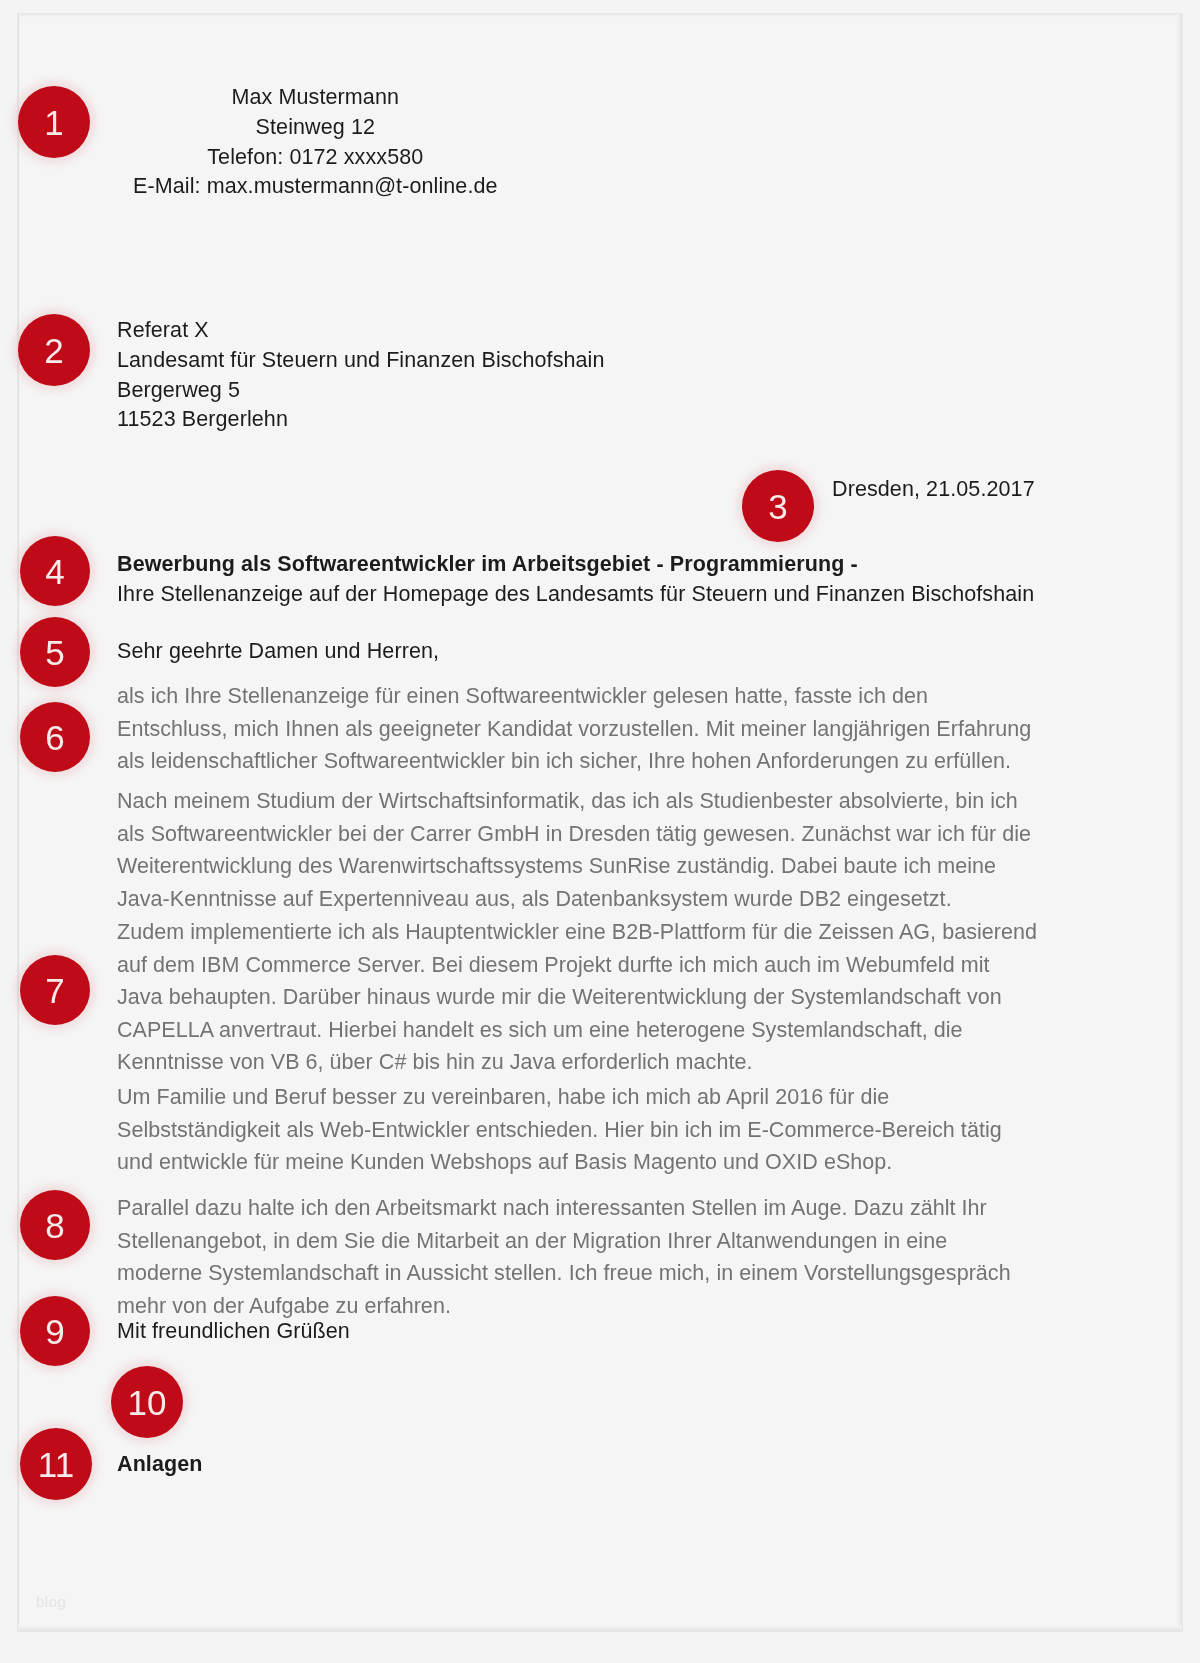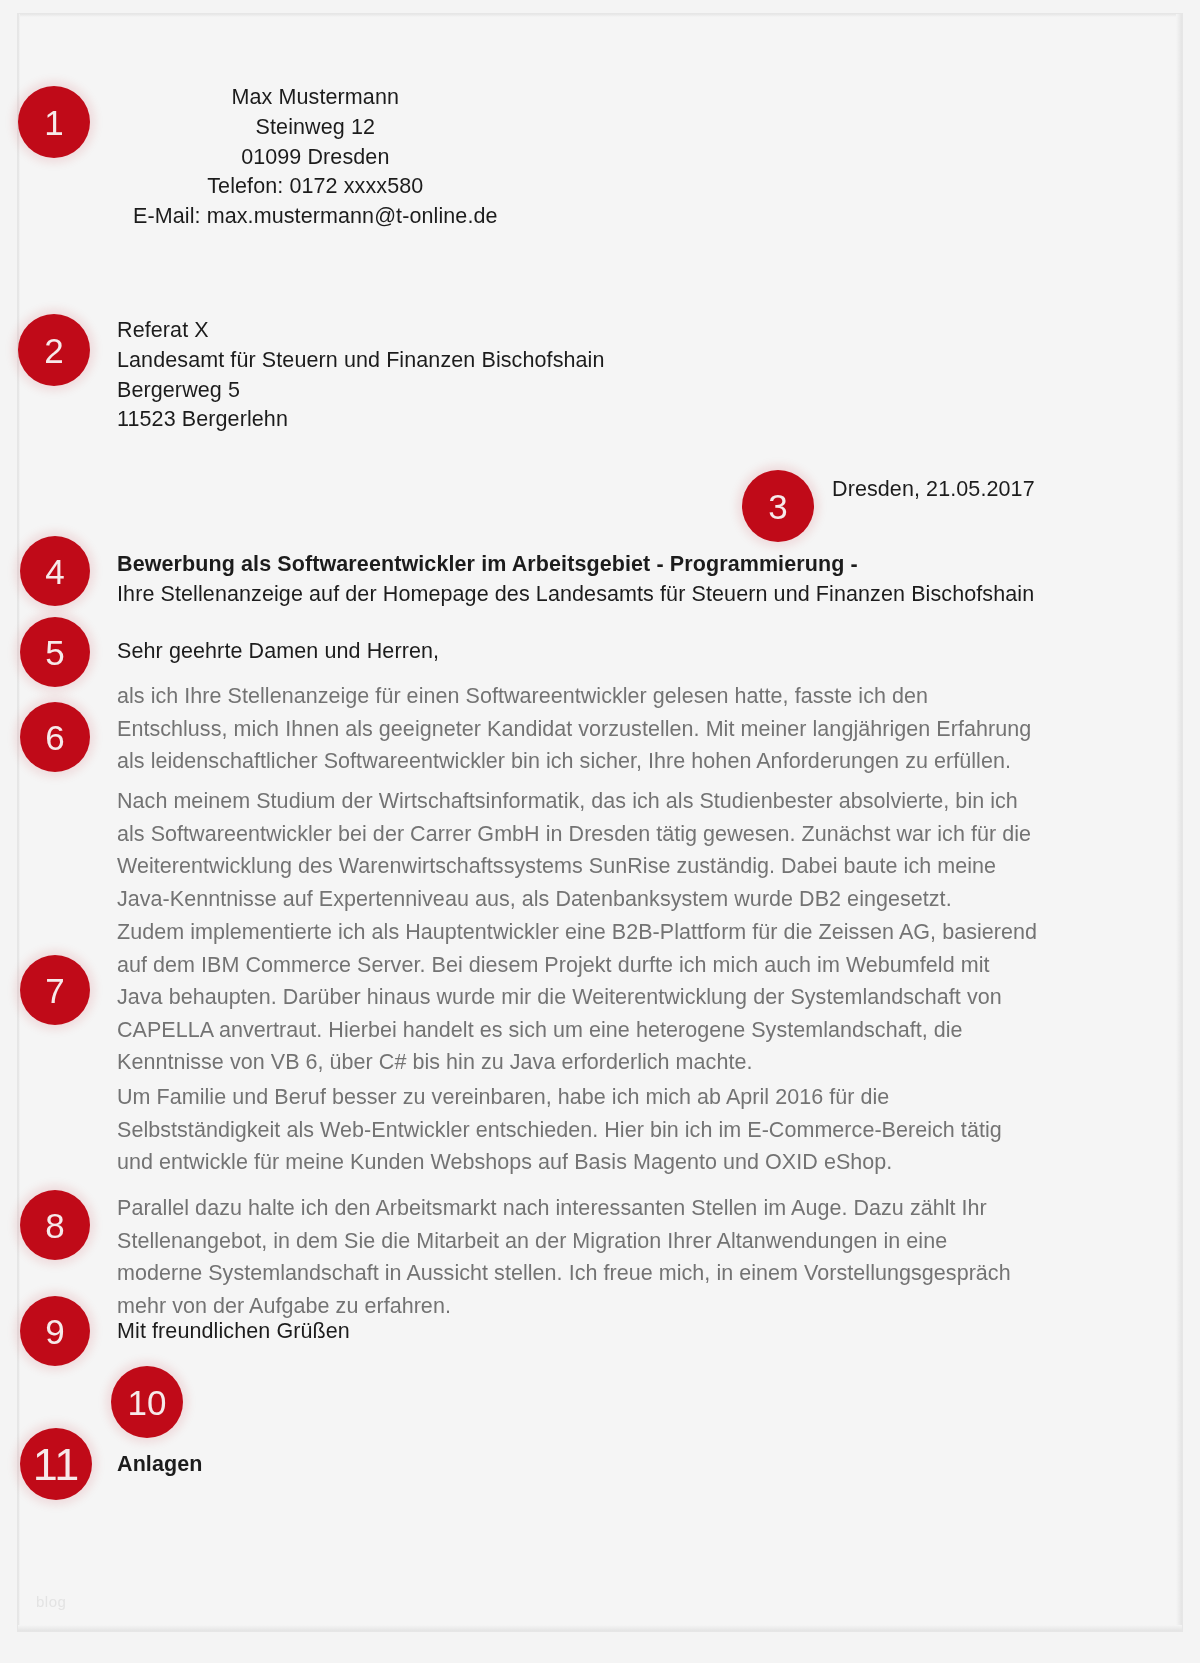--- a/index.html
+++ b/index.html
@@ -110,21 +110,20 @@
   <div class="sheet"></div>
   <div class="edge-top"></div>
   <div class="edge-left"></div>
   <div class="edge-right"></div>
   <div class="edge-bottom"></div>
 
   <div class="marker" style="left:18px; top:86px; width:72px; height:72px; font-size:35px;">1</div>
   <div class="txt" style="left:133px; top:83px;text-align:center;">
     <span class="line">Max Mustermann</span>
     <span class="line">Steinweg 12</span>
-    <span class="line">01099 Dresden</span>
     <span class="line">Telefon: 0172 xxxx580</span>
     <span class="line">E-Mail: max.mustermann@t-online.de</span>
   </div>
 
   <div class="marker" style="left:18px; top:314px; width:72px; height:72px; font-size:35px;">2</div>
   <div class="txt" style="left:117px; top:316px;">
     <span class="line">Referat X</span>
     <span class="line">Landesamt für Steuern und Finanzen Bischofshain</span>
     <span class="line">Bergerweg 5</span>
     <span class="line">11523 Bergerlehn</span>
@@ -159,19 +158,19 @@
   <div class="marker" style="left:20px; top:1190px; width:70px; height:70px; font-size:35px;">8</div>
   <div class="para" style="left:117px; top:1192px;">Parallel dazu halte ich den Arbeitsmarkt nach interessanten Stellen im Auge. Dazu zählt Ihr Stellenangebot, in dem Sie die Mitarbeit an der Migration Ihrer Altanwendungen in eine moderne Systemlandschaft in Aussicht stellen. Ich freue mich, in einem Vorstellungsgespräch mehr von der Aufgabe zu erfahren.</div>
 
   <div class="marker" style="left:20px; top:1296px; width:70px; height:70px; font-size:35px;">9</div>
   <div class="txt" style="left:117px; top:1317px;">
     <span class="line">Mit freundlichen Grüßen</span>
   </div>
 
   <div class="marker" style="left:111px; top:1366px; width:72px; height:72px; font-size:35px;">10</div>
 
-  <div class="marker" style="left:20px; top:1428px; width:72px; height:72px; font-size:45px;">11</div>
+  <div class="marker" style="left:20px; top:1428px; width:72px; height:72px; font-size:35px;">11</div>
   <div class="txt bold" style="left:117px; top:1450px;">
     <span class="line">Anlagen</span>
   </div>
 
   <div class="watermark" style="left:36px; top:1593px;">blog</div>
 </div>
 
 </body></html>

